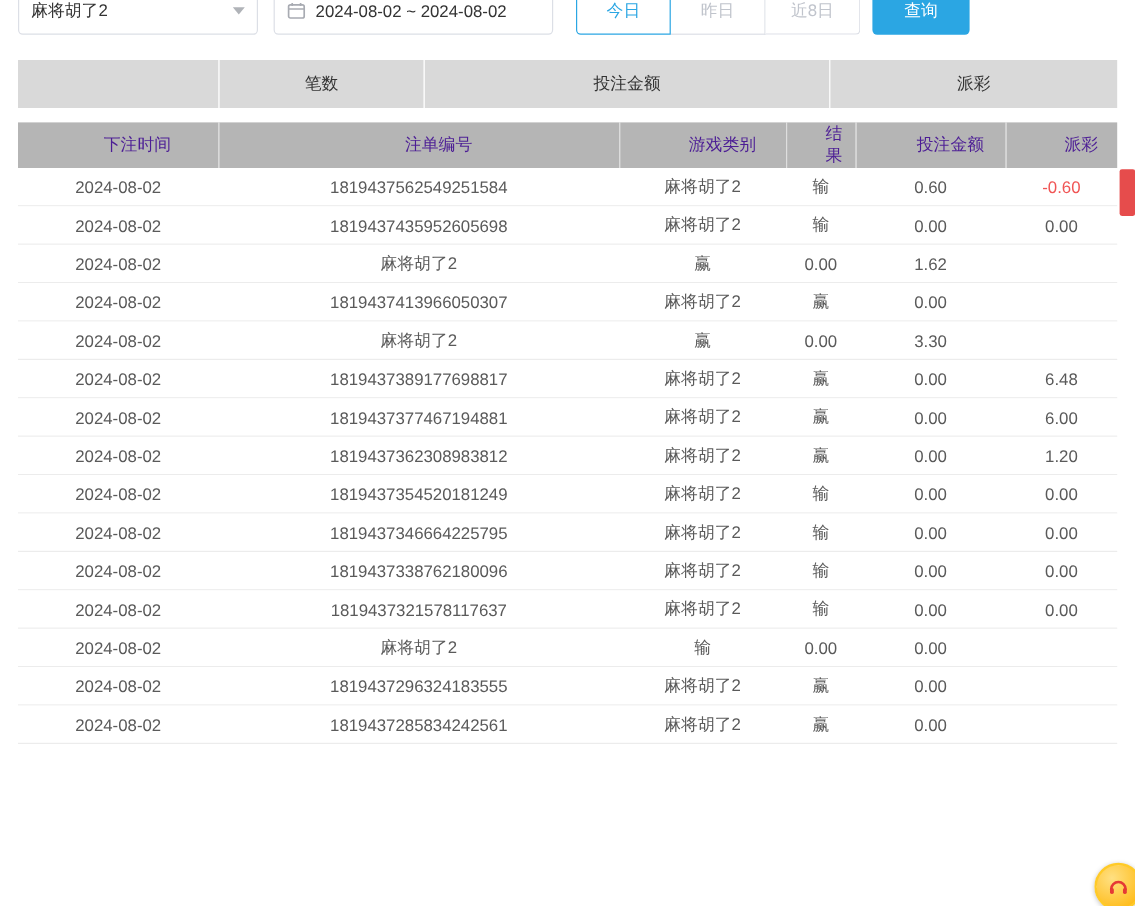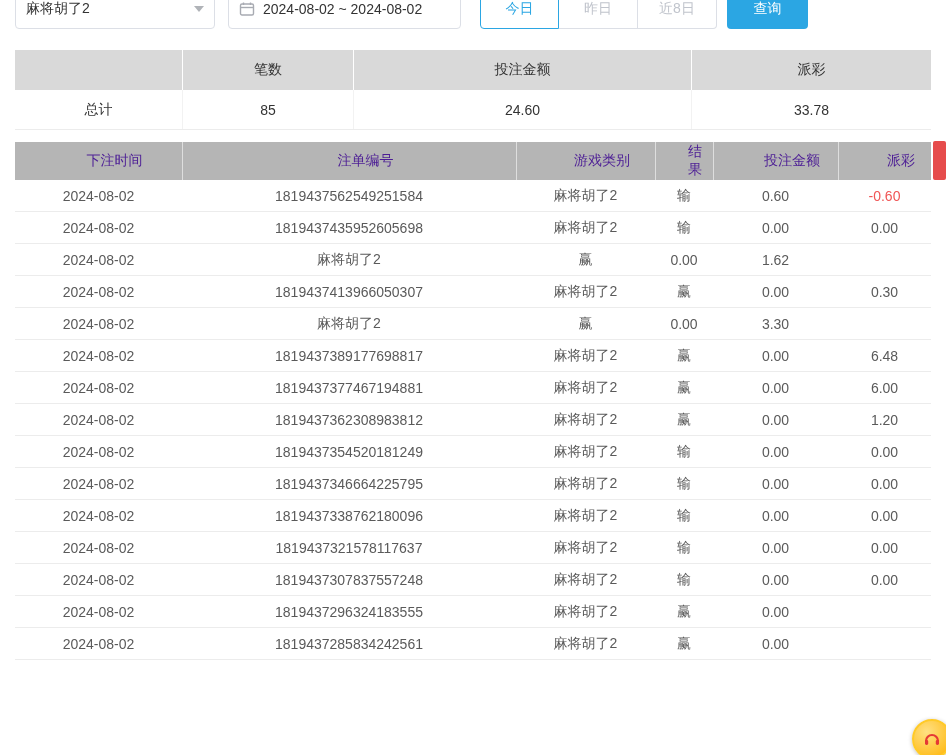--- a/index.html
+++ b/index.html
@@ -127,26 +127,20 @@
     <button class="search-btn">查询</button>
   </div>
 
   <div class="summary">
     <div class="shead">
       <div class="cell"></div>
       <div class="cell">笔数</div>
       <div class="cell">投注金额</div>
       <div class="cell">派彩</div>
     </div>
-    <div class="sbody">
-      <div class="cell">总计</div>
-      <div class="cell">85</div>
-      <div class="cell">24.60</div>
-      <div class="cell">33.78</div>
-    </div>
   </div>
 
   <div class="rtable">
     <div class="thead">
       <div class="cell">下注时间</div>
       <div class="cell">注单编号</div>
       <div class="cell">游戏类别</div>
       <div class="cell">结果</div>
       <div class="cell">投注金额</div>
       <div class="cell">派彩</div>
@@ -177,21 +171,20 @@
     <div class="cell">0.00</div>
     <div class="cell">1.62</div>
   </div>
 
   <div class="trow">
     <div class="cell">2024-08-02</div>
     <div class="cell">1819437413966050307</div>
     <div class="cell">麻将胡了2</div>
     <div class="cell">赢</div>
     <div class="cell">0.00</div>
-    <div class="cell">0.30</div>
   </div>
 
   <div class="trow">
     <div class="cell">2024-08-02</div>
     <div class="cell">麻将胡了2</div>
     <div class="cell">赢</div>
     <div class="cell">0.00</div>
     <div class="cell">3.30</div>
   </div>
 
@@ -253,21 +246,20 @@
     <div class="cell">2024-08-02</div>
     <div class="cell">1819437321578117637</div>
     <div class="cell">麻将胡了2</div>
     <div class="cell">输</div>
     <div class="cell">0.00</div>
     <div class="cell">0.00</div>
   </div>
 
   <div class="trow">
     <div class="cell">2024-08-02</div>
-    <div class="cell">1819437307837557248</div>
     <div class="cell">麻将胡了2</div>
     <div class="cell">输</div>
     <div class="cell">0.00</div>
     <div class="cell">0.00</div>
   </div>
 
   <div class="trow">
     <div class="cell">2024-08-02</div>
     <div class="cell">1819437296324183555</div>
     <div class="cell">麻将胡了2</div>

